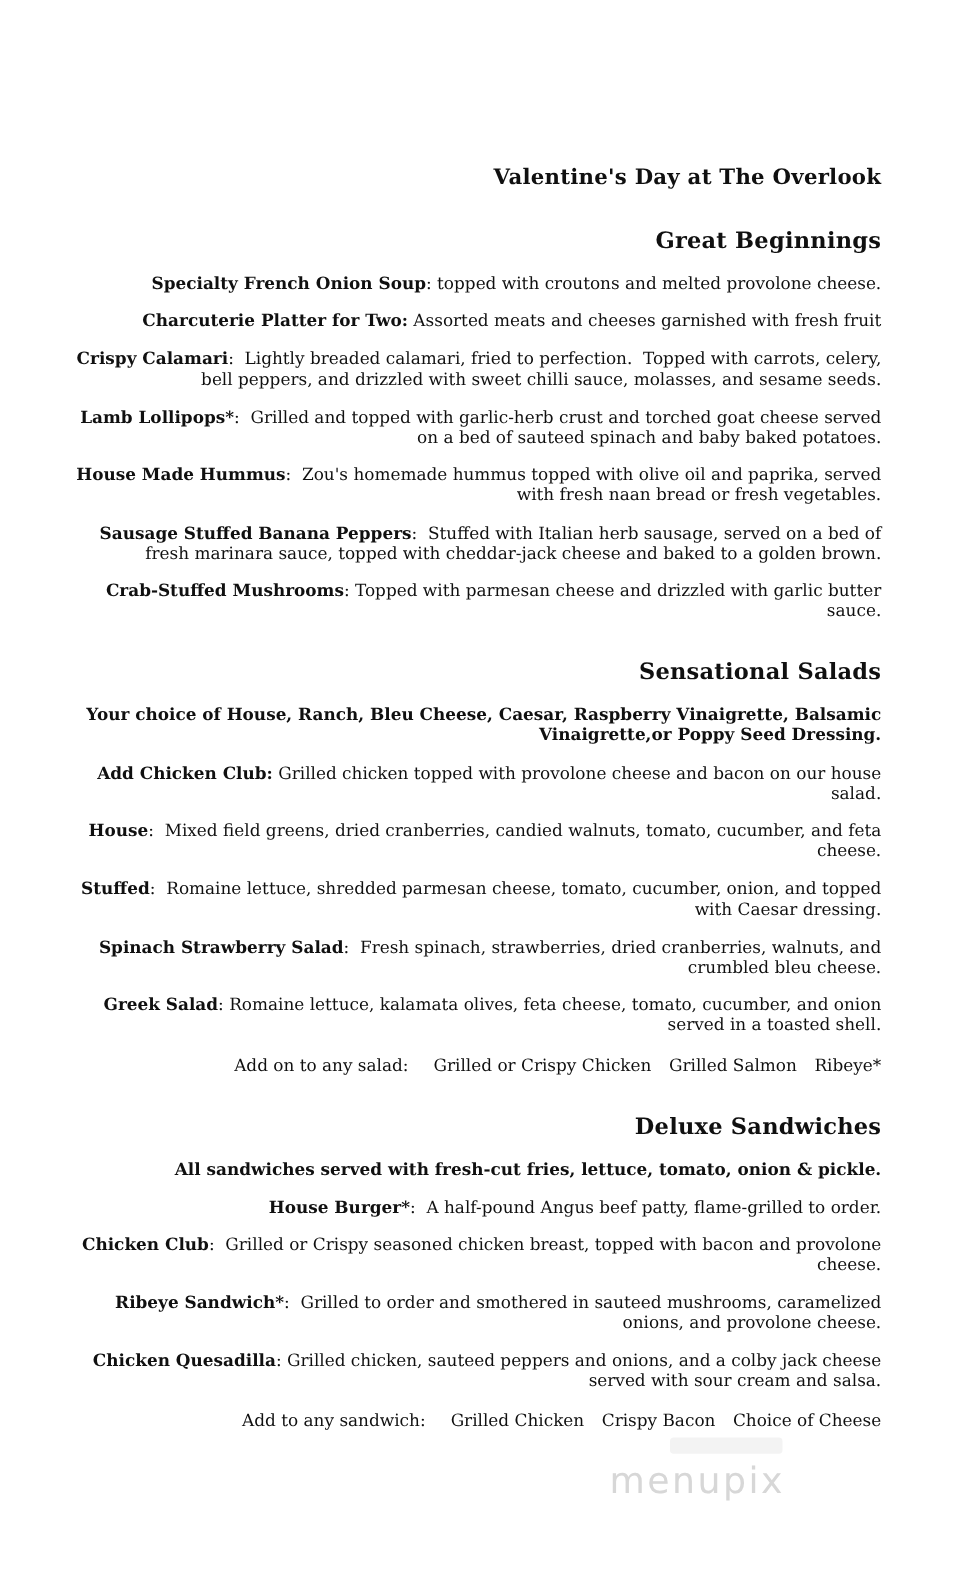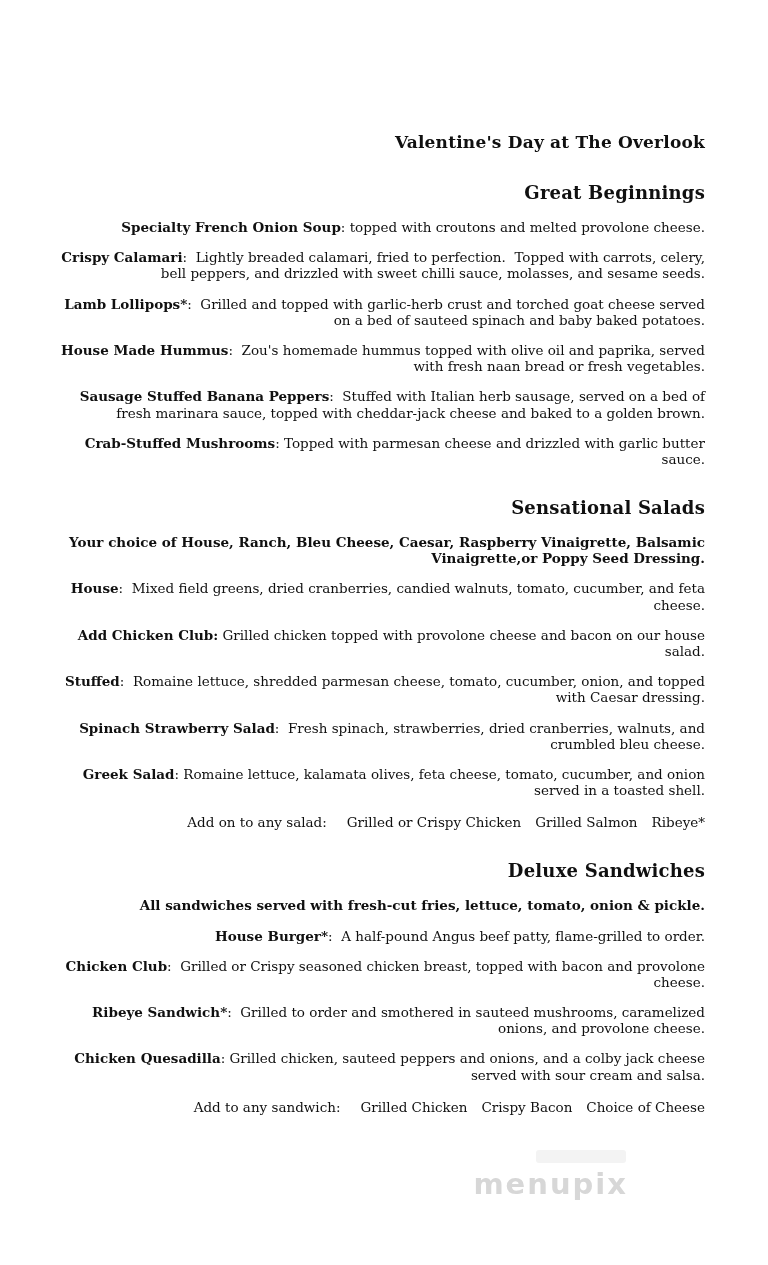--- a/index.html
+++ b/index.html
@@ -57,42 +57,43 @@
     height: 13px;
     background: #f3f3f3;
     border-radius: 3px;
   }
   .watermark {
     position: absolute;
     right: 140px;
     bottom: 64px;
     font-family: "DejaVu Sans", sans-serif;
     font-size: 29px;
-    font-weight: 700;
+    font-weight: 400;
     color: #d7d7d7;
     letter-spacing: 2px;
   }
 </style>
 </head>
 <body>
 
 <div class="page">
   <h1 class="menu-title">Valentine's Day at The Overlook</h1>
   <div id="sections">
       <h2 class="section-heading">Great Beginnings</h2>
       <div class="item"><span class="item-name">Specialty French Onion Soup</span><span class="item-desc">: topped with croutons and melted provolone cheese.</span></div>
+      <div class="item"><span class="item-name">Charcuterie Platter for Two:</span><span class="item-desc"> Assorted meats and cheeses garnished with fresh fruit</span></div>
       <div class="item"><span class="item-name">Crispy Calamari</span><span class="item-desc">:  Lightly breaded calamari, fried to perfection.  Topped with carrots, celery, bell peppers, and drizzled with sweet chilli sauce, molasses, and sesame seeds.</span></div>
       <div class="item"><span class="item-name">Lamb Lollipops*</span><span class="item-desc">:  Grilled and topped with garlic-herb crust and torched goat cheese served on a bed of sauteed spinach and baby baked potatoes.</span></div>
       <div class="item"><span class="item-name">House Made Hummus</span><span class="item-desc">:  Zou's homemade hummus topped with olive oil and paprika, served with fresh naan bread or fresh vegetables.</span></div>
       <div class="item"><span class="item-name">Sausage Stuffed Banana Peppers</span><span class="item-desc">:  Stuffed with Italian herb sausage, served on a bed of fresh marinara sauce, topped with cheddar-jack cheese and baked to a golden brown.</span></div>
       <div class="item"><span class="item-name">Crab-Stuffed Mushrooms</span><span class="item-desc">: Topped with parmesan cheese and drizzled with garlic butter sauce.</span></div>
       <h2 class="section-heading">Sensational Salads</h2>
       <div class="section-intro">Your choice of House, Ranch, Bleu Cheese, Caesar, Raspberry Vinaigrette, Balsamic Vinaigrette,or Poppy Seed Dressing.</div>
+      <div class="item"><span class="item-name">Add Chicken Club:</span><span class="item-desc"> Grilled chicken topped with provolone cheese and bacon on our house salad.</span></div>
       <div class="item"><span class="item-name">House</span><span class="item-desc">:  Mixed field greens, dried cranberries, candied walnuts, tomato, cucumber, and feta cheese.</span></div>
-      <div class="item"><span class="item-name">Add Chicken Club:</span><span class="item-desc"> Grilled chicken topped with provolone cheese and bacon on our house salad.</span></div>
       <div class="item"><span class="item-name">Stuffed</span><span class="item-desc">:  Romaine lettuce, shredded parmesan cheese, tomato, cucumber, onion, and topped with Caesar dressing.</span></div>
       <div class="item"><span class="item-name">Spinach Strawberry Salad</span><span class="item-desc">:  Fresh spinach, strawberries, dried cranberries, walnuts, and crumbled bleu cheese.</span></div>
       <div class="item"><span class="item-name">Greek Salad</span><span class="item-desc">: Romaine lettuce, kalamata olives, feta cheese, tomato, cucumber, and onion served in a toasted shell.</span></div>
       <div class="section-footer"><span class="footer-label">Add on to any salad:</span><span class="footer-option">Grilled or Crispy Chicken</span><span class="footer-option">Grilled Salmon</span><span class="footer-option">Ribeye*</span></div>
       <h2 class="section-heading">Deluxe Sandwiches</h2>
       <div class="section-intro">All sandwiches served with fresh-cut fries, lettuce, tomato, onion &amp; pickle.</div>
       <div class="item"><span class="item-name">House Burger*</span><span class="item-desc">:  A half-pound Angus beef patty, flame-grilled to order.</span></div>
       <div class="item"><span class="item-name">Chicken Club</span><span class="item-desc">:  Grilled or Crispy seasoned chicken breast, topped with bacon and provolone cheese.</span></div>
       <div class="item"><span class="item-name">Ribeye Sandwich*</span><span class="item-desc">:  Grilled to order and smothered in sauteed mushrooms, caramelized onions, and provolone cheese.</span></div>
       <div class="item"><span class="item-name">Chicken Quesadilla</span><span class="item-desc">: Grilled chicken, sauteed peppers and onions, and a colby jack cheese served with sour cream and salsa.</span></div>

